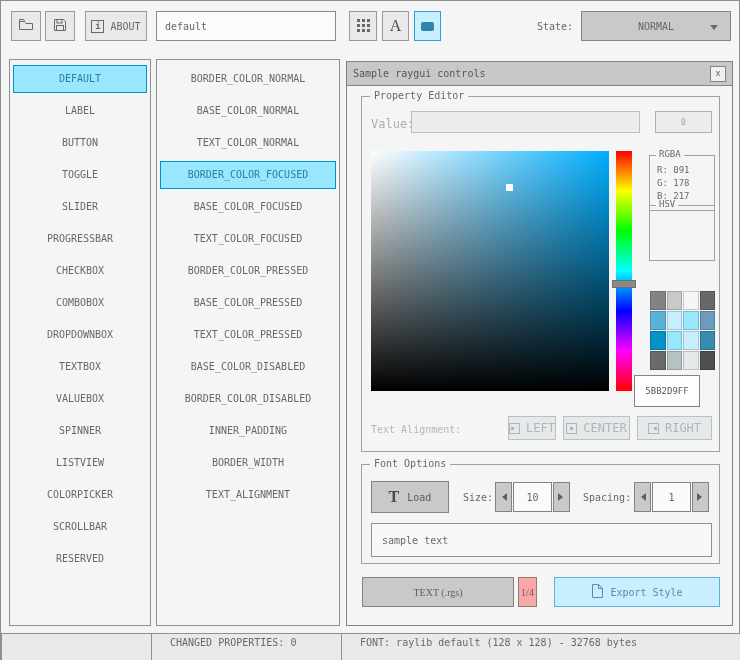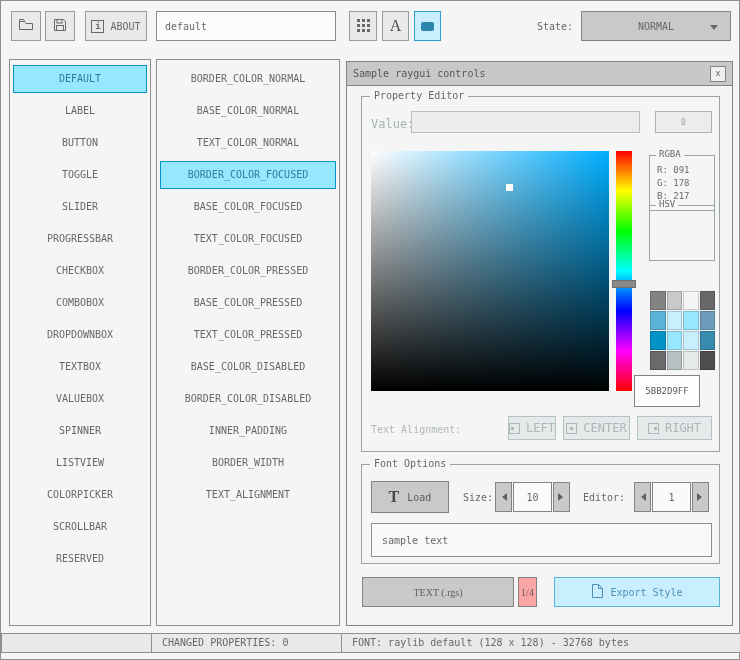--- a/index.html
+++ b/index.html
@@ -100,22 +100,22 @@
 
   
   .btn-gray{position:absolute;top:515px;height:30px;background:#c9c9c9;border:1px solid #838383;color:#5f5f5f;
           font-size:10px;display:flex;align-items:center;justify-content:center;cursor:pointer;font-family:Liberation Serif, serif}
   .btn-format{left:15px;width:152px}
   .btn-pager{left:171px;width:19px;background:#fca5a5}
   .btn-export{position:absolute;top:515px;left:207px;width:166px;height:30px;background:#c9efff;border:1px solid #5bb2d9;
           color:#4f8fb5;font-size:10px;display:flex;align-items:center;justify-content:center;gap:7px;cursor:pointer;font-family:inherit}
 
   
-  .status-seg{position:absolute;top:632px;height:20px;border:1px solid #8f8f8f;background:#e9e9e9;
-          font-size:10px;line-height:18px;padding-left:10px;color:#686868}
+  .status-seg{position:absolute;top:632px;height:28px;border:1px solid #8f8f8f;background:#e9e9e9;
+          font-size:10px;line-height:18px;padding-left:18px;color:#686868}
   .seg1{left:0;width:151px}
   .seg2{left:150px;width:191px}
   .seg3{left:340px;width:400px}
 </style>
 </head>
 <body>
 
 <div class="app">
 
   <button class="tb-btn" style="left:10px;width:30px">
@@ -281,21 +281,21 @@
 
       <span class="fo-label size">Size:</span>
       <div class="spin-arrow sa1">
           <span class="tri l"></span>
         </div>
       <div class="spin-value sv1">10</div>
       <div class="spin-arrow sa2">
           <span class="tri r"></span>
         </div>
 
-      <span class="fo-label spacing">Editor:</span>
+      <span class="fo-label spacing">Spacing:</span>
       <div class="spin-arrow sa3">
           <span class="tri l"></span>
         </div>
       <div class="spin-value sv2">1</div>
       <div class="spin-arrow sa4">
           <span class="tri r"></span>
         </div>
 
       <div class="sample-box">sample text</div>
     </div>

